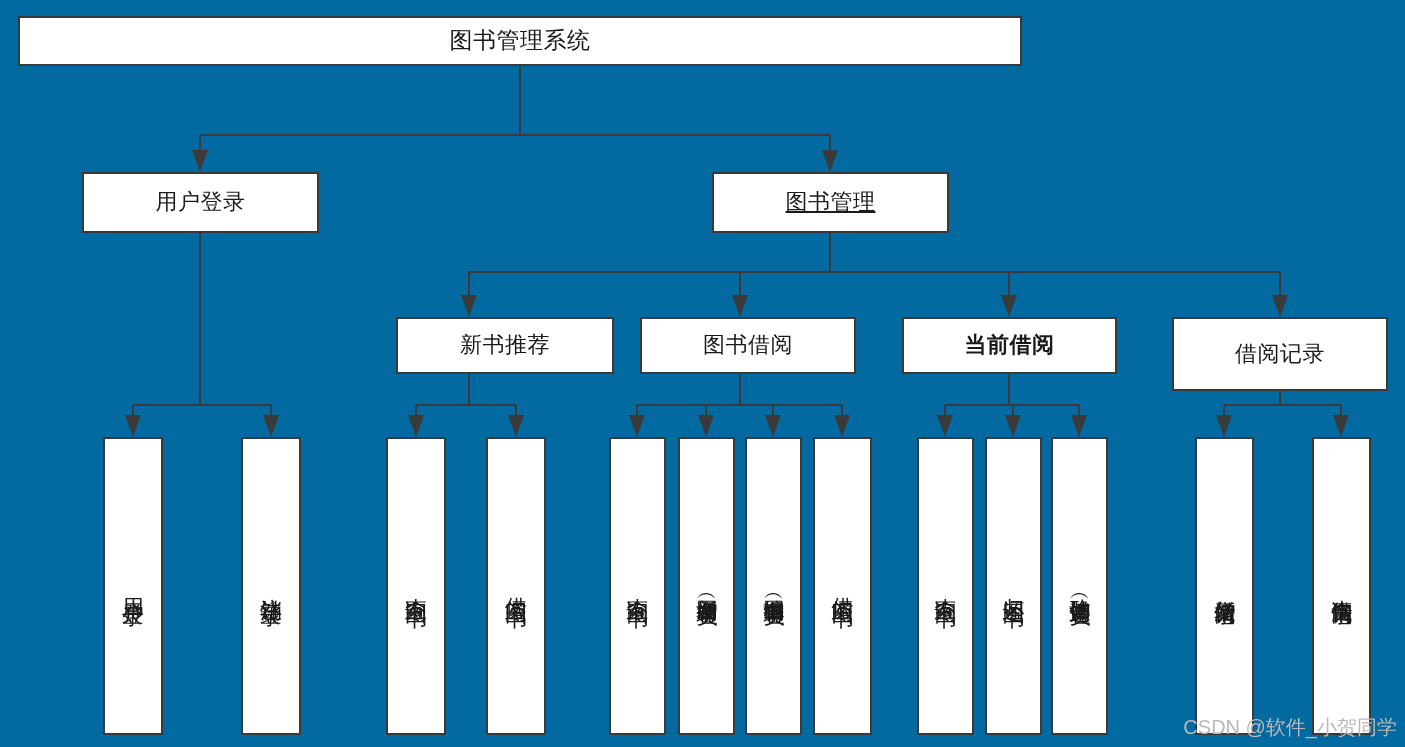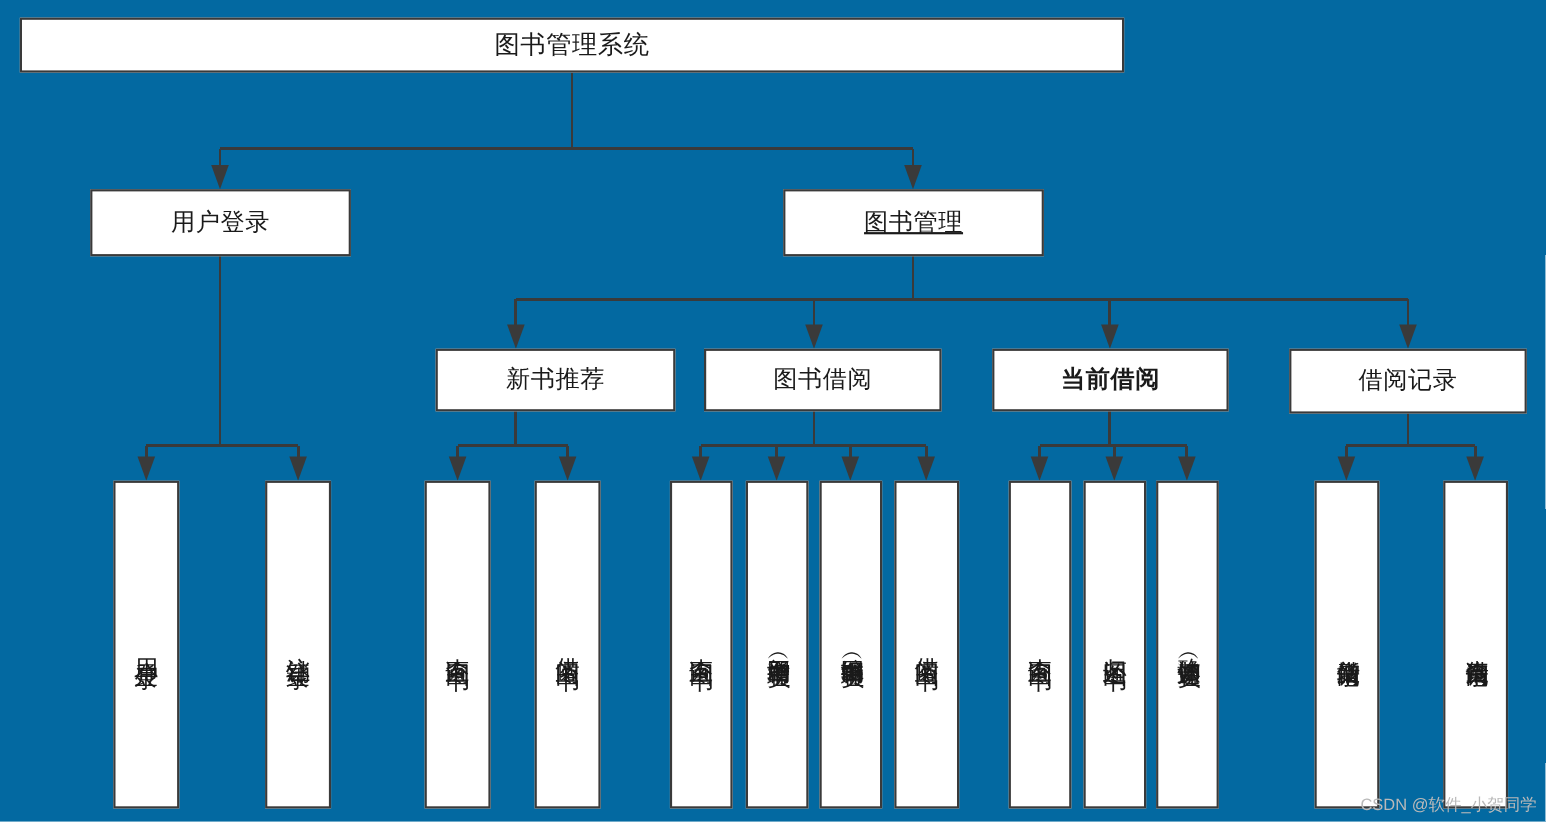--- a/index.html
+++ b/index.html
@@ -64,21 +64,21 @@
     display: block;
   }
   .node-v.tight .node-label {
     font-size: 21px;
     letter-spacing: 1px;
   }
   .watermark {
     position: absolute;
     right: 8px;
     bottom: 6px;
-    font-size: 15px;
+    font-size: 20px;
     color: #b9b9b9;
     white-space: nowrap;
     user-select: none;
   }
 </style>
 </head>
 <body>
 
 <div id="diagram-root">
 
@@ -149,21 +149,21 @@
       </div>
       <div class="node node-h" style="left: 360px; top: 317px; width: 218px; height: 57px; margin-left: 36px;">
         <span class="node-label">新书推荐</span>
       </div>
       <div class="node node-h" style="left: 640px; top: 317px; width: 216px; height: 57px;">
         <span class="node-label">图书借阅</span>
       </div>
       <div class="node node-h" style="left: 902px; top: 317px; width: 215px; height: 57px; font-weight: bold;">
         <span class="node-label">当前借阅</span>
       </div>
-      <div class="node node-h" style="left: 1172px; top: 317px; width: 216px; height: 59px;">
+      <div class="node node-h" style="left: 1172px; top: 317px; width: 216px; height: 74px;">
         <span class="node-label">借阅记录</span>
       </div>
       <div class="node node-v" style="left: 103px; top: 437px; width: 60px; height: 298px;">
         <span class="node-label">用户登录</span>
       </div>
       <div class="node node-v" style="left: 241px; top: 437px; width: 60px; height: 298px;">
         <span class="node-label">注销登录</span>
       </div>
       <div class="node node-v" style="left: 386px; top: 437px; width: 60px; height: 298px;">
         <span class="node-label">查询图书</span>

